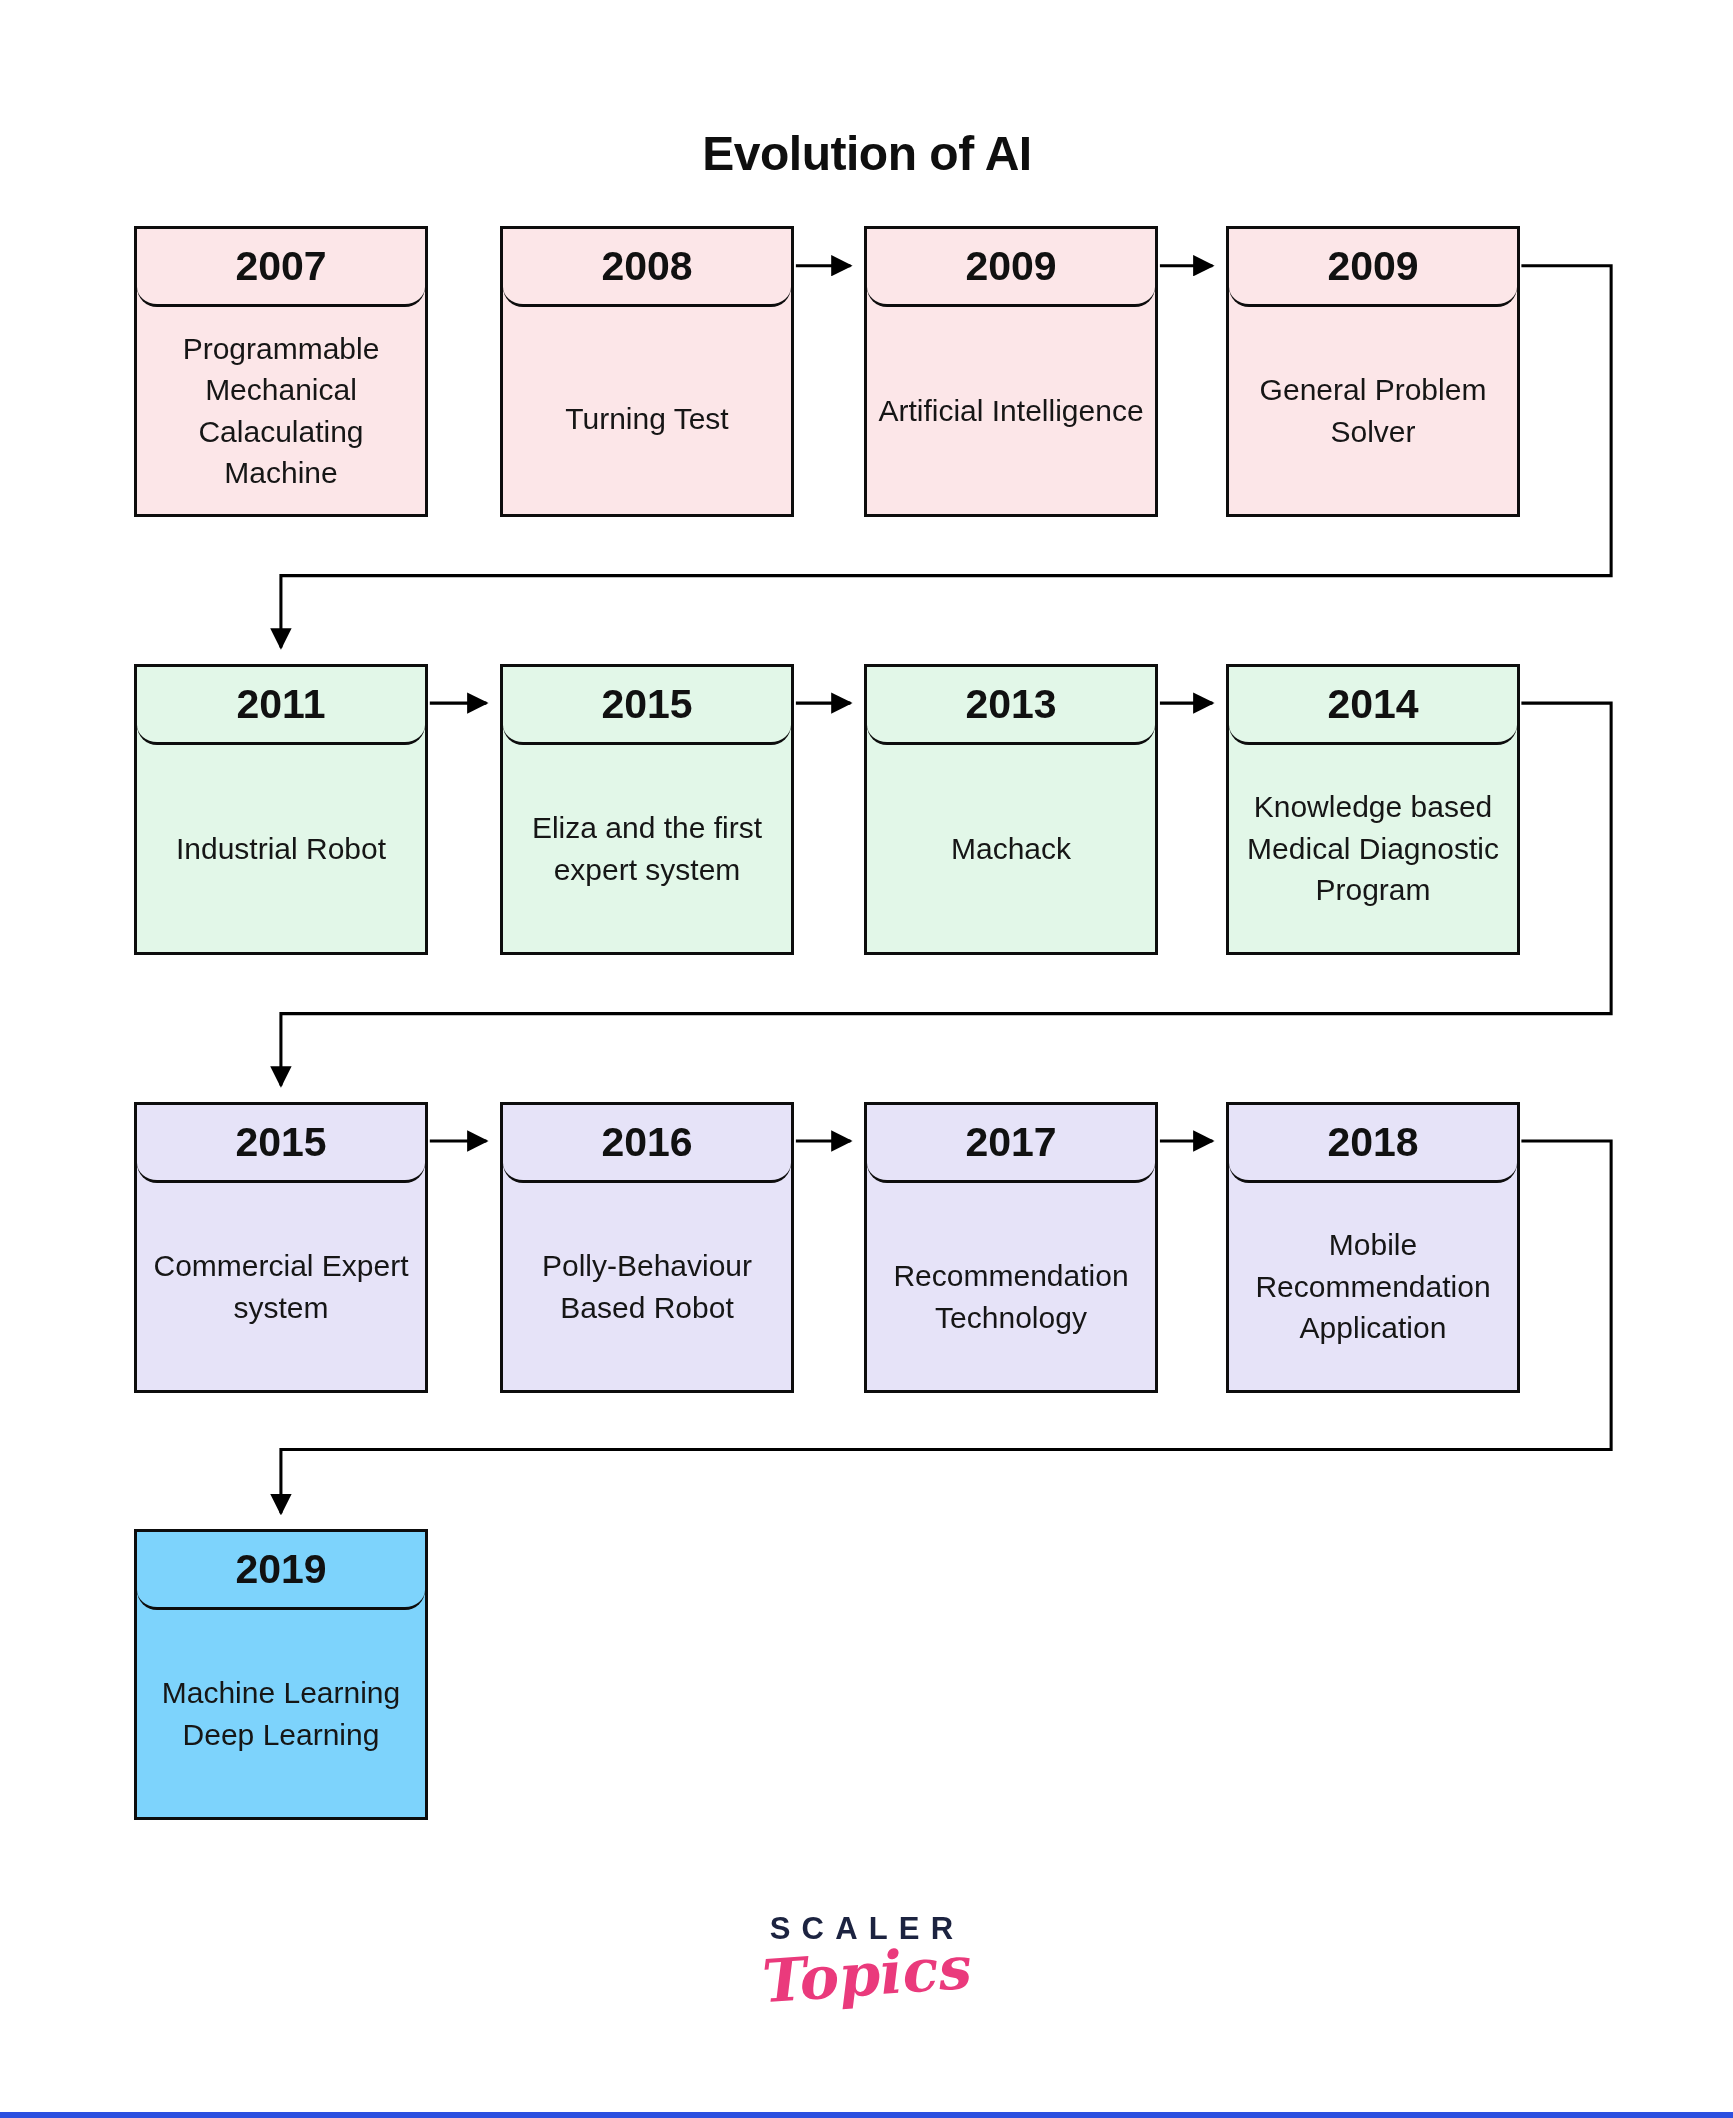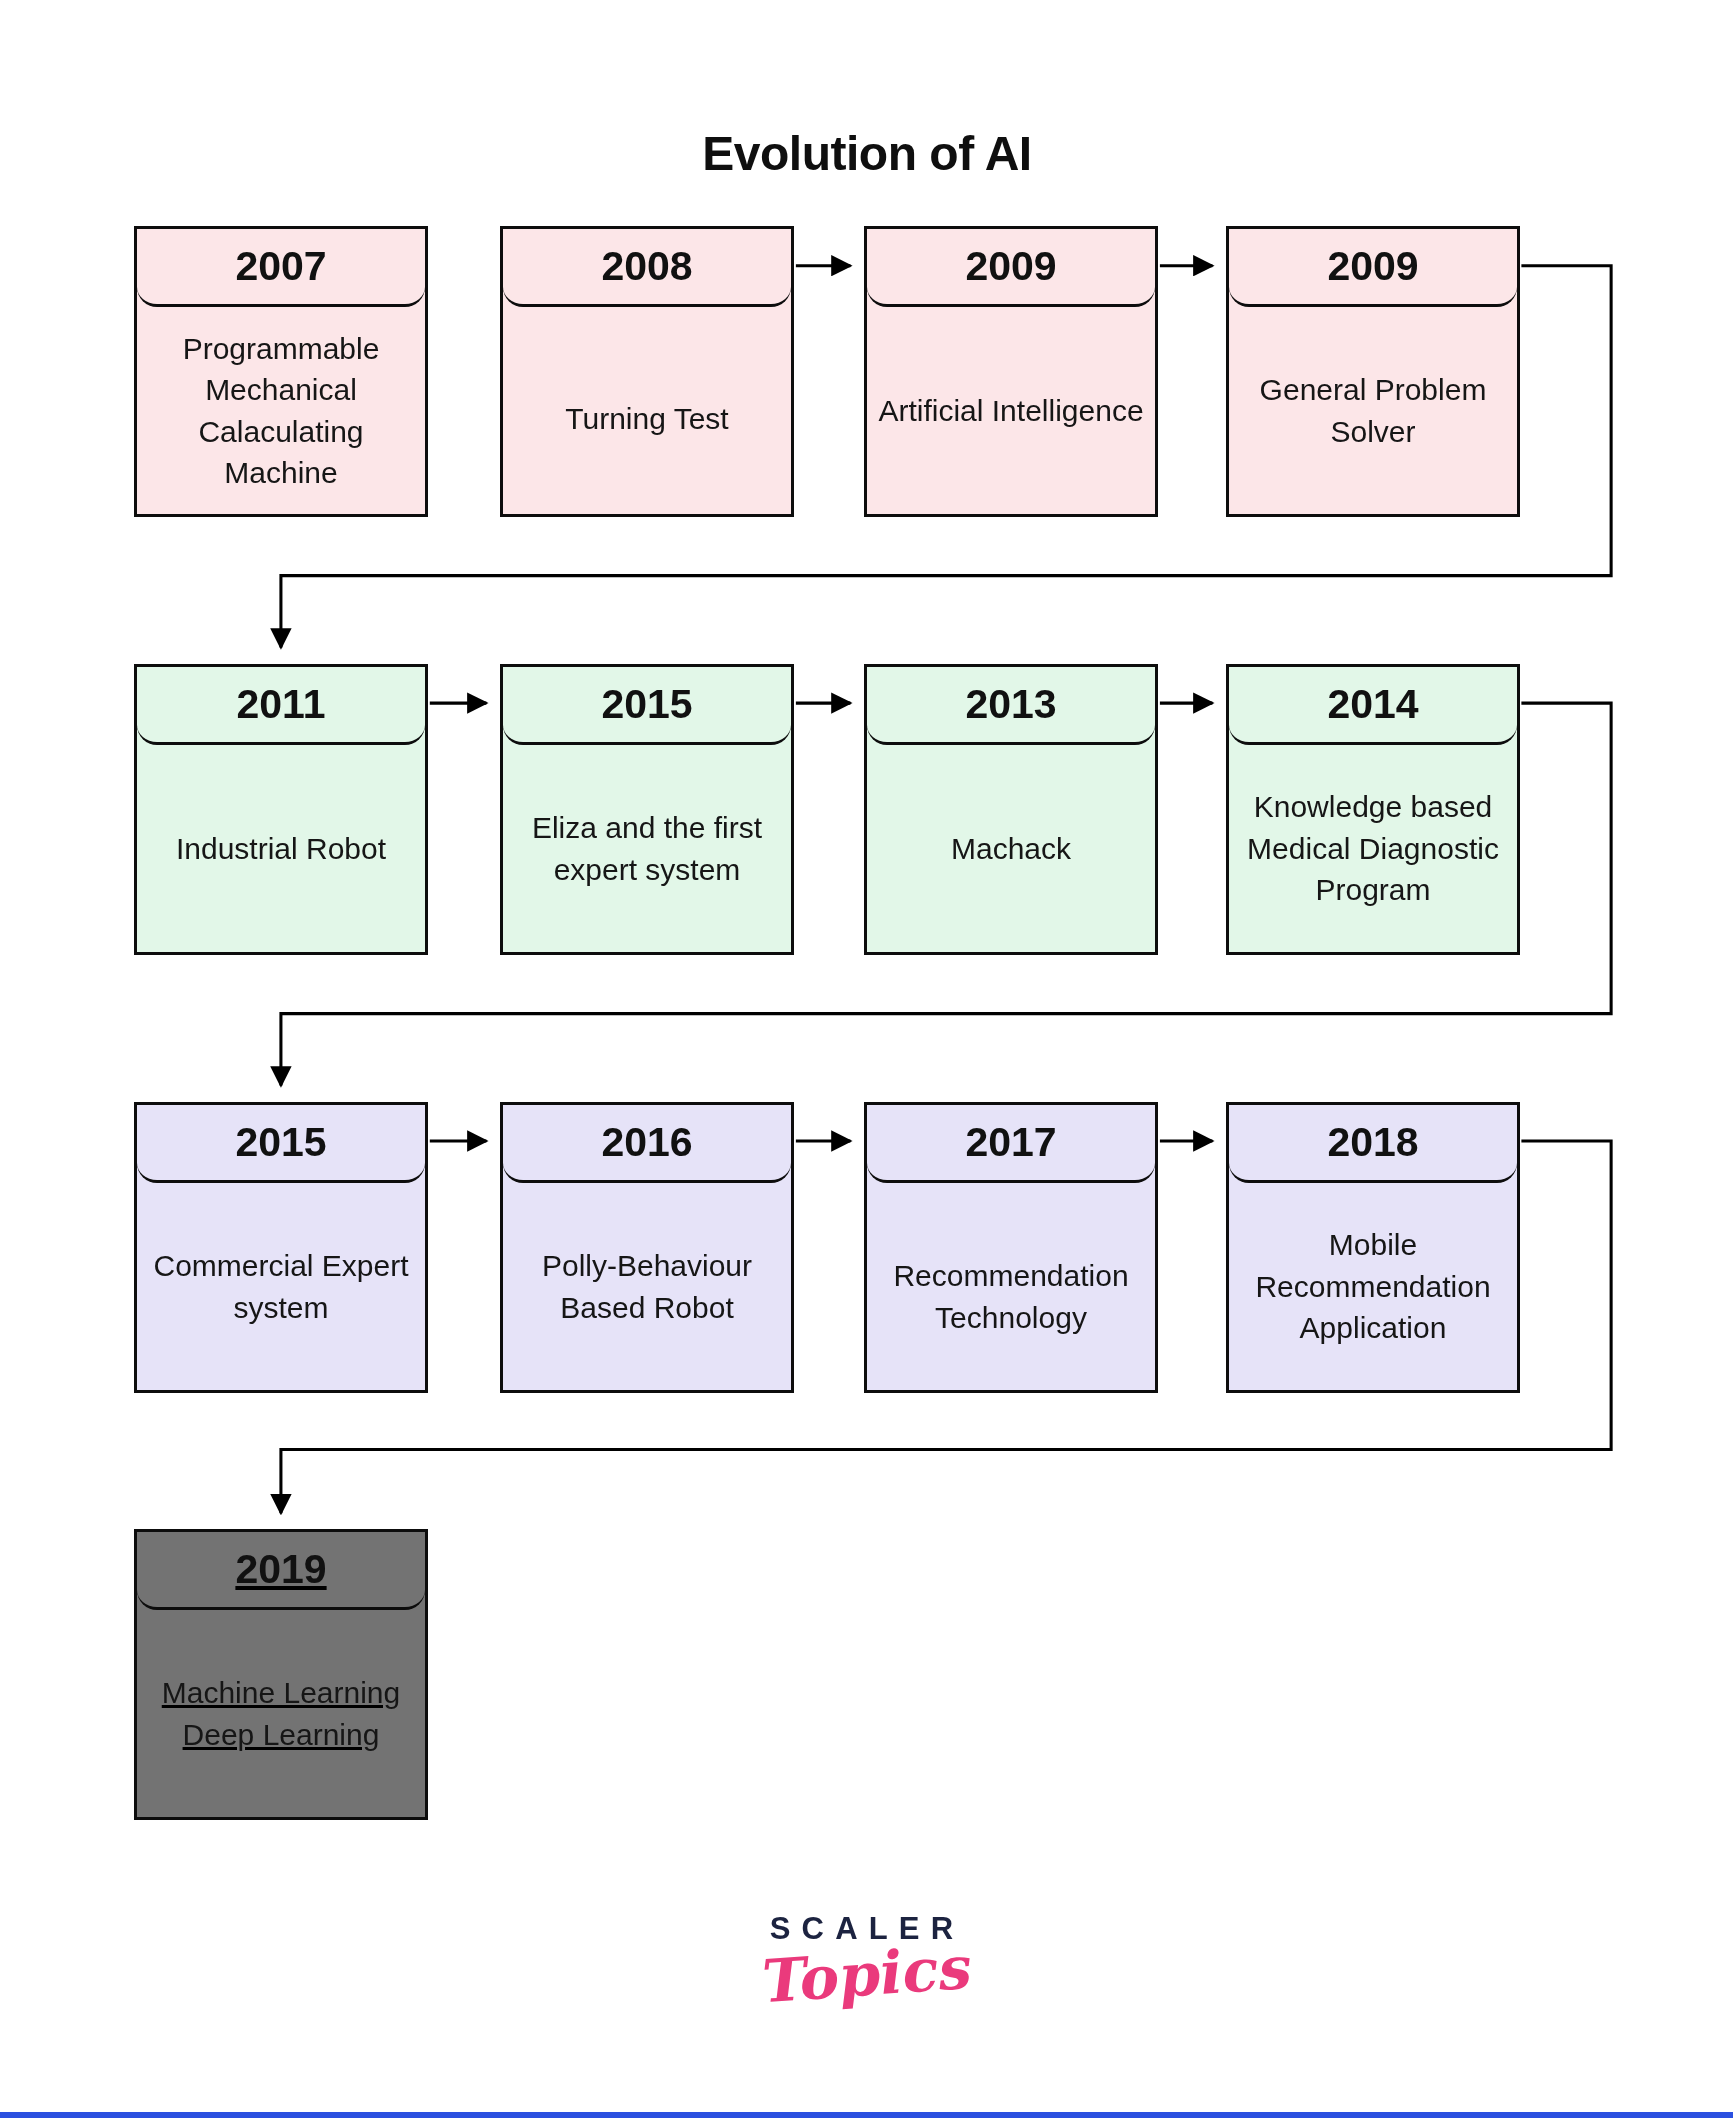--- a/index.html
+++ b/index.html
@@ -138,21 +138,21 @@
   </div>
   <div class="tbox" style="left: 864px; top: 1102px; background: rgb(230, 227, 248); border-color: rgb(13, 13, 13); gap: 20px;">
     <div class="box-year">2017</div>
     <div class="box-label">Recommendation Technology</div>
   </div>
   <div class="tbox" style="left: 1226px; top: 1102px; background: rgb(230, 227, 248); border-color: rgb(13, 13, 13);">
     <div class="box-year">2018</div>
     <div class="box-label">Mobile Recommendation Application</div>
   </div>
 
-  <div class="tbox" style="left: 134px; top: 1529px; background: #737373; border-color: rgb(13, 13, 13); text-decoration: underline;">
+  <div class="tbox" style="left: 134px; top: 1529px; background: #7dd3fc; border-color: rgb(13, 13, 13);">
     <div class="box-year">2019</div>
     <div class="box-label">Machine Learning Deep Learning</div>
   </div>
 
   <div class="logo">
     <div class="logo-scaler" style="color: rgb(28, 35, 64);">SCALER</div>
     <div class="logo-topics" style="color: rgb(234, 58, 124);">Topics</div>
   </div>
 
   <div class="bottom-bar" style="background: rgb(43, 80, 224);"></div>

